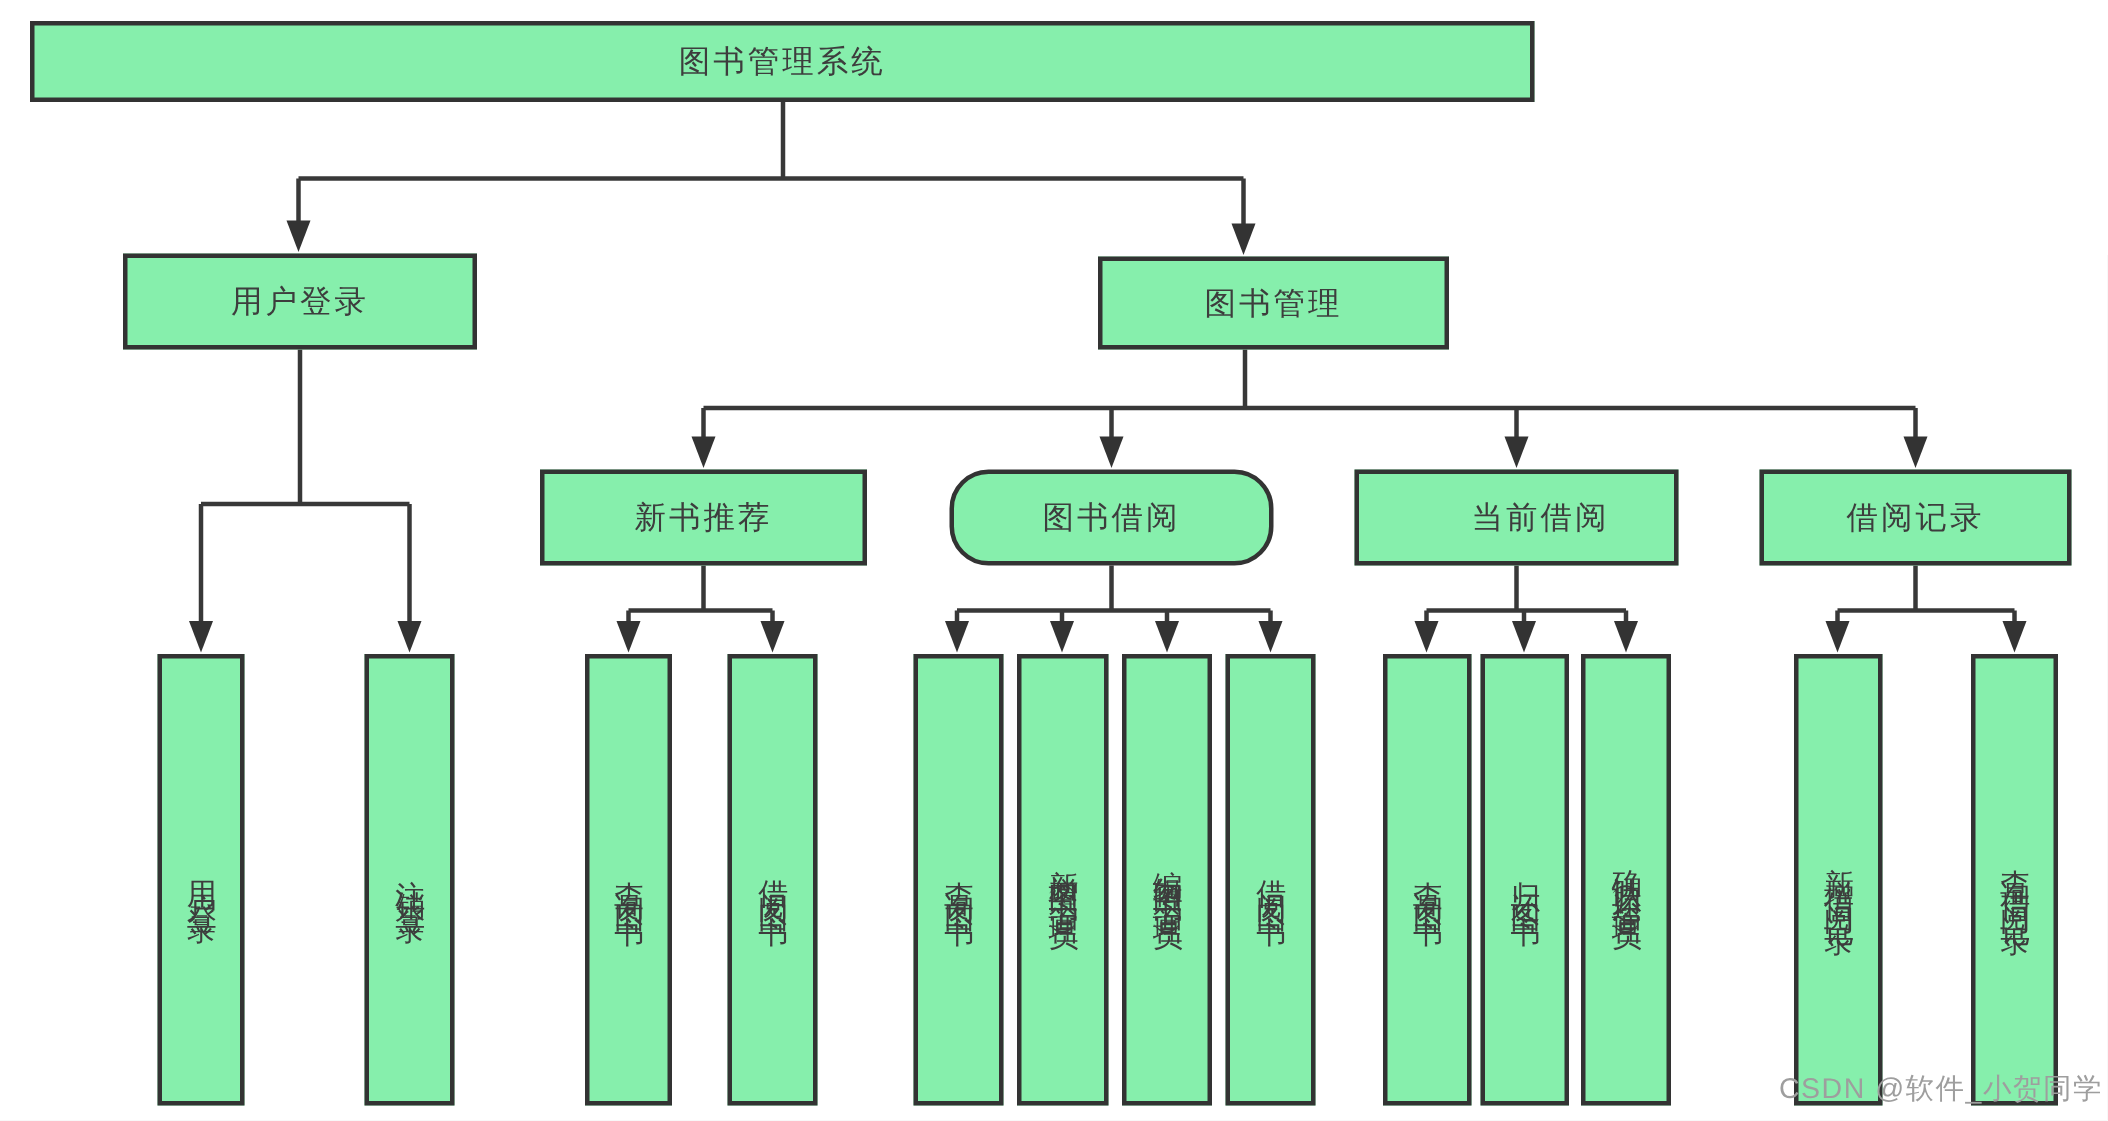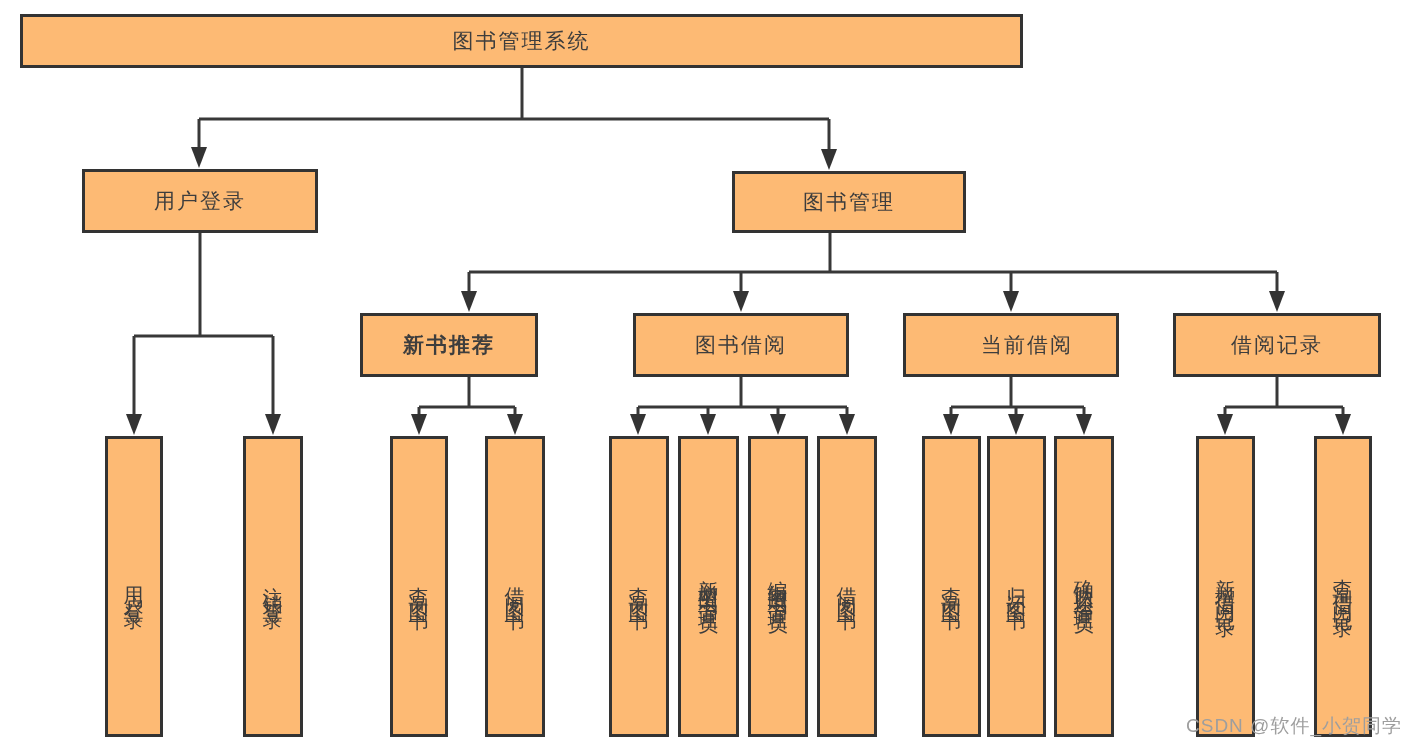--- a/index.html
+++ b/index.html
@@ -7,21 +7,21 @@
     position:relative;
     width:1405px;height:747px;
     background:#ffffff;
     font-family:"Liberation Sans","DejaVu Sans",sans-serif;
     overflow:hidden;
   }
   .wires{position:absolute;left:0;top:0;width:1405px;height:747px;}
   .node{
     position:absolute;
     box-sizing:border-box;
-    background:#fdba74;
+    background:#86efac;
     border:3px solid #333333;
     display:flex;
     align-items:center;
     justify-content:center;
     color:#3d3d3d;
     z-index:2;
   }
   .hbox{font-size:21px;letter-spacing:2px;white-space:nowrap;}
   .leaf{top:436px;height:301px;}
   .vtext{
@@ -119,24 +119,24 @@
     <span>图书管理系统</span>
   </div>
 
   <div class="node hbox" style="left:82px;top:169px;width:236px;height:64px;">
     <span>用户登录</span>
   </div>
   <div class="node hbox" style="left:714px;top:171px;width:234px;height:62px;margin-left:18px;">
     <span>图书管理</span>
   </div>
 
-  <div class="node hbox" style="left:360px;top:313px;width:178px;height:64px;font-weight:bold;">
+  <div class="node hbox" style="left:360px;top:313px;width:218px;height:64px;">
     <span>新书推荐</span>
   </div>
-  <div class="node hbox" style="left:633px;top:313px;width:216px;height:64px;">
+  <div class="node hbox" style="left:633px;top:313px;width:216px;height:64px;border-radius:26px;">
     <span>图书借阅</span>
   </div>
   <div class="node hbox" style="left:903px;top:313px;width:216px;height:64px;padding-left:32px;">
     <span>当前借阅</span>
   </div>
   <div class="node hbox" style="left:1173px;top:313px;width:208px;height:64px;">
     <span>借阅记录</span>
   </div>
 
   <div class="node leaf" style="left:105px;width:58px;">

